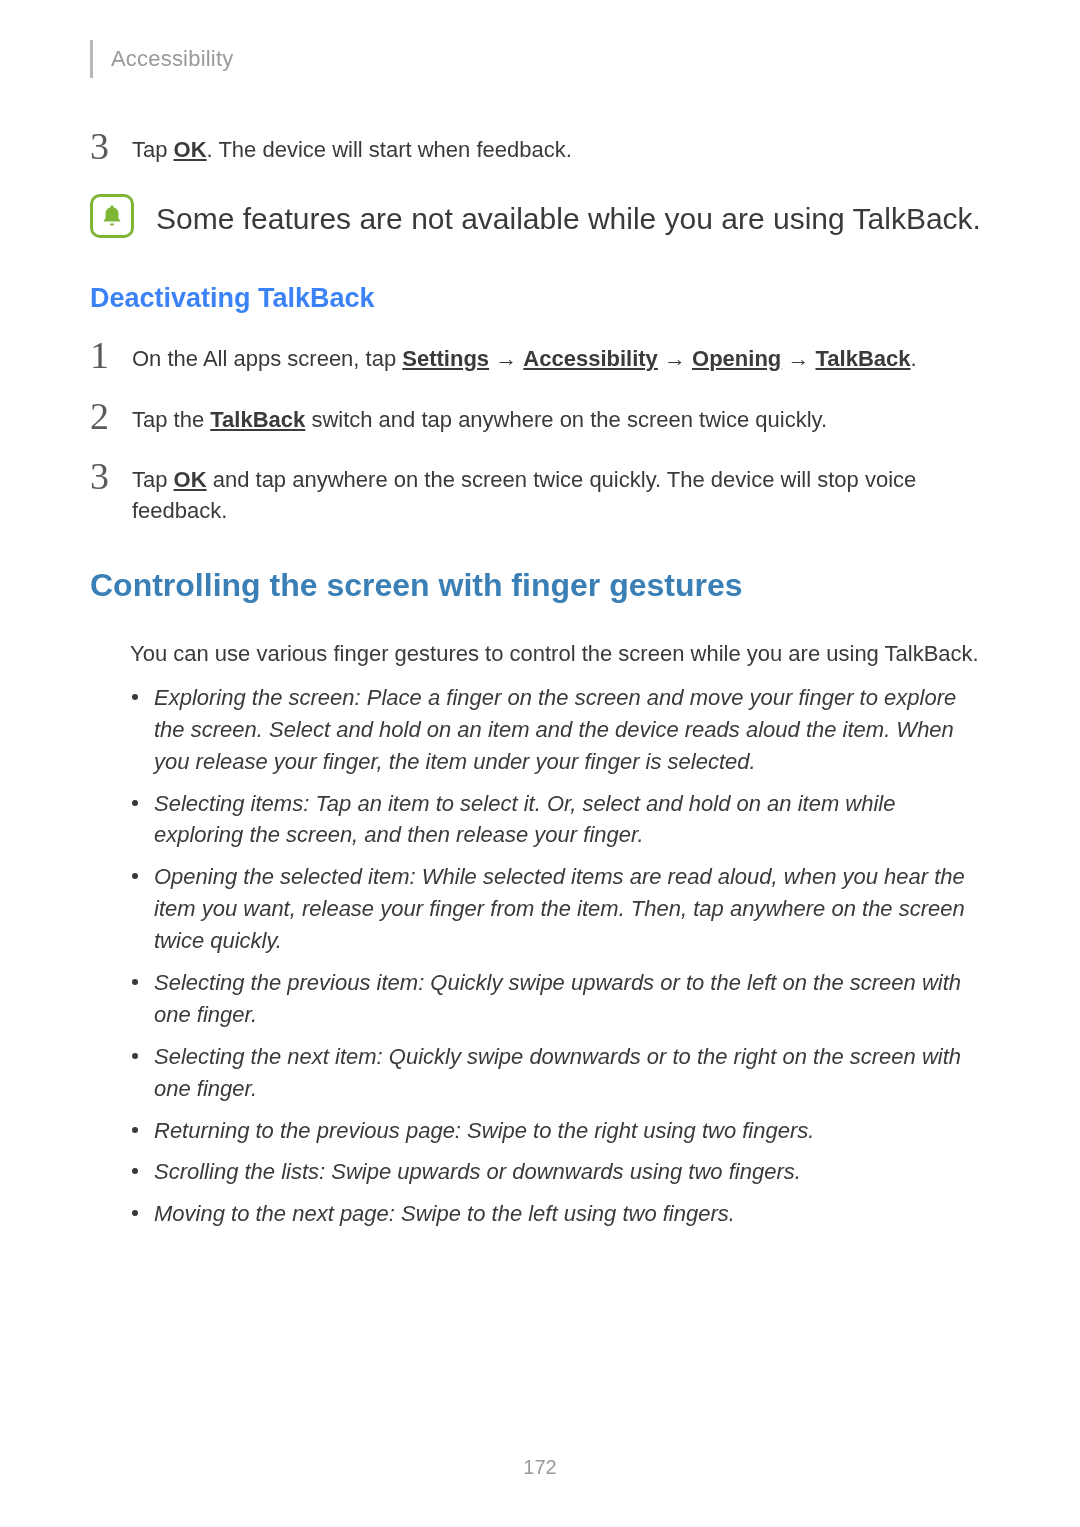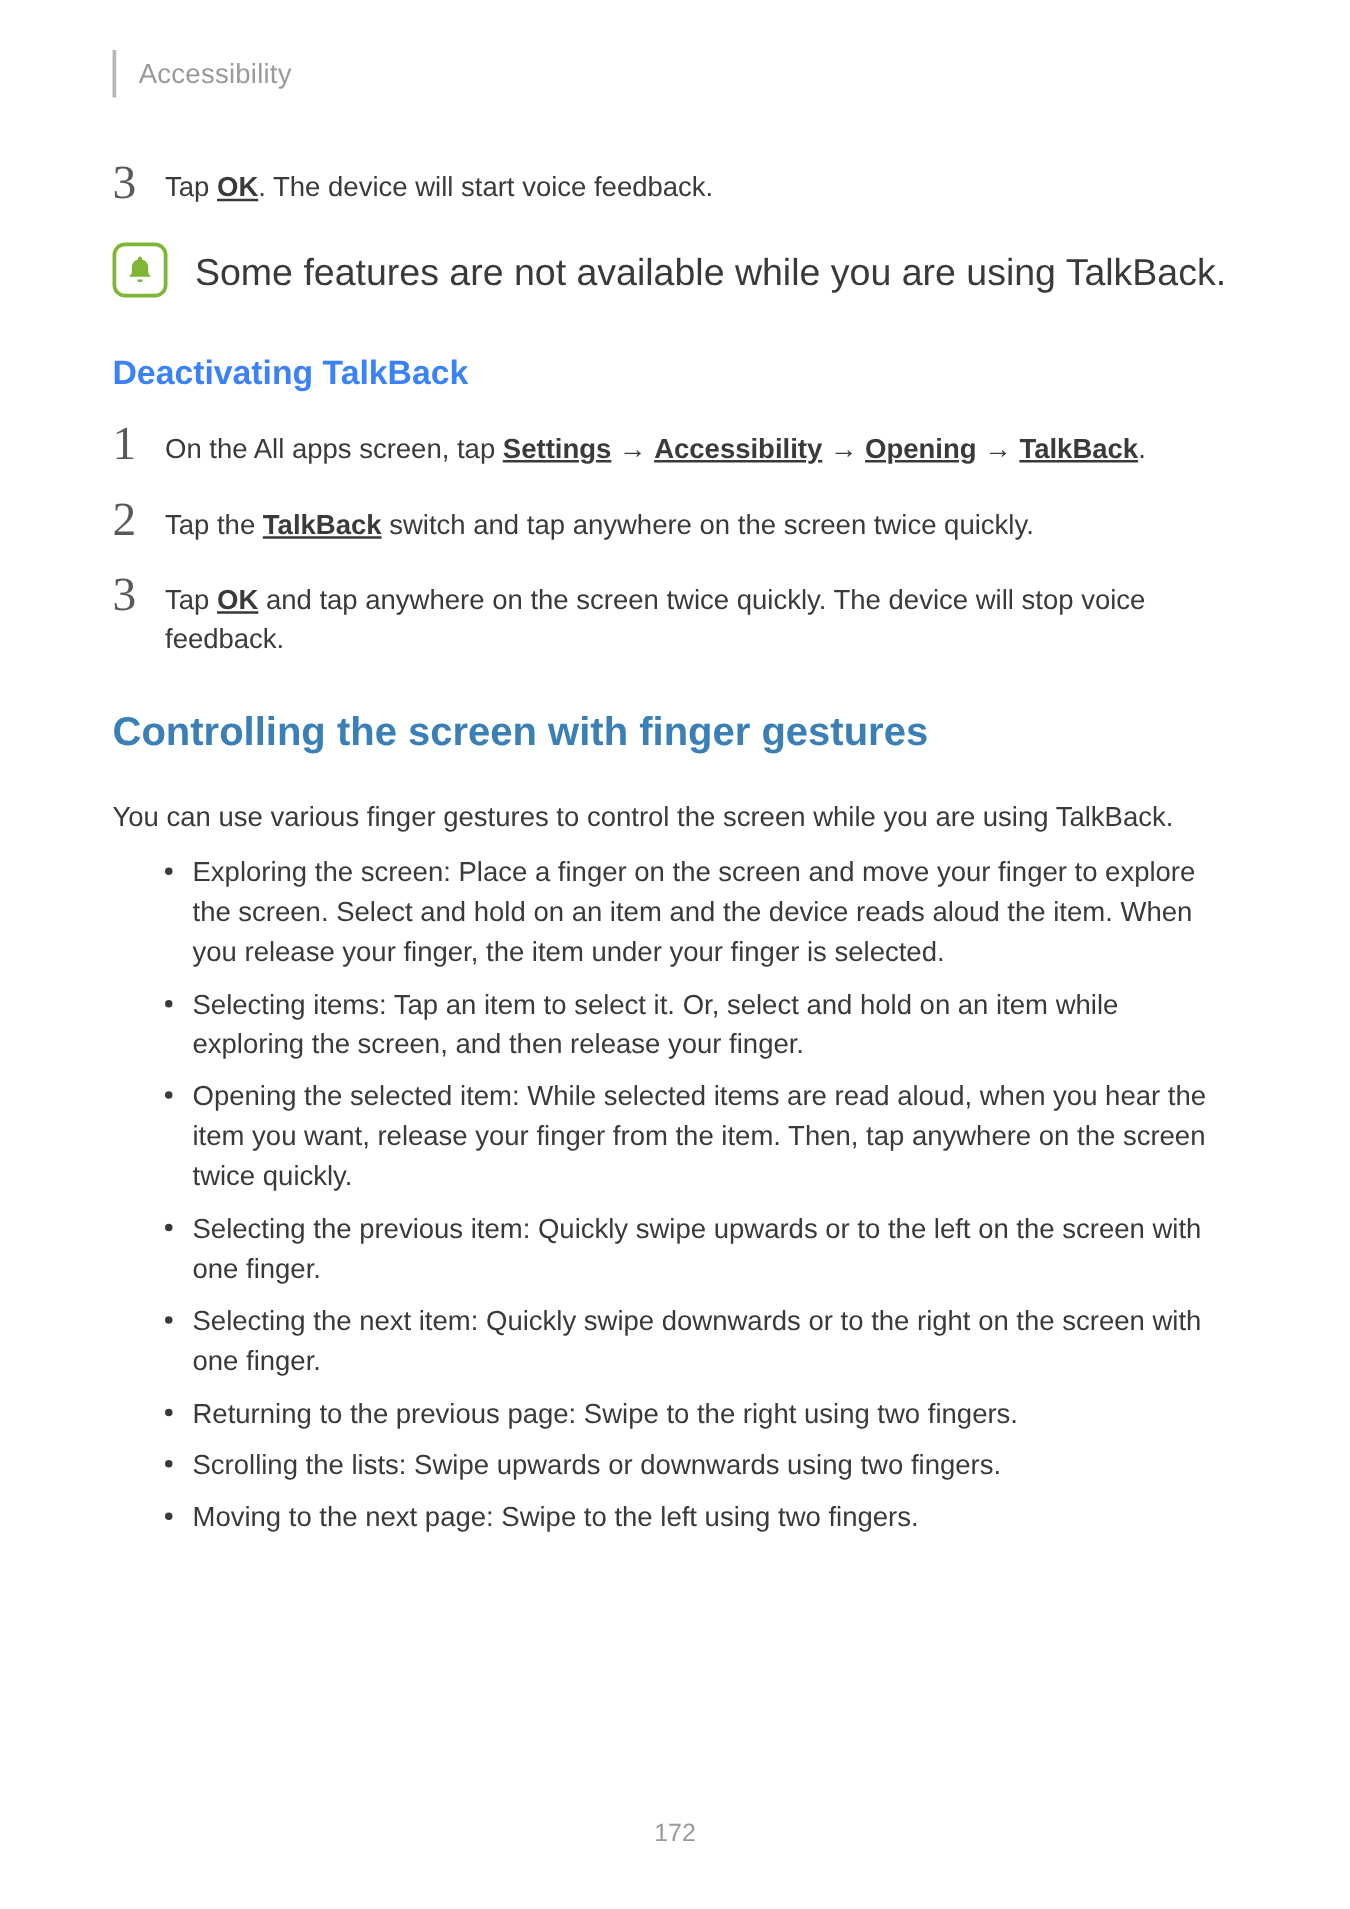--- a/index.html
+++ b/index.html
@@ -84,23 +84,25 @@
     font-size: 32px;
     font-weight: 700;
     color: #3a7fb5;
     margin: 40px 0 34px 0;
   }
   .para {
     font-size: 22px;
     color: #3a3a3a;
     line-height: 1.45;
     margin-bottom: 12px;
+    margin-left: 40px;
   }
   .bullet-list {
     padding-left: 42px;
+    font-style: italic;
   }
   .bullet-item {
     display: flex;
     margin-bottom: 10px;
   }
   .bullet-dot {
     width: 6px;
     height: 6px;
     background: #3a3a3a;
     border-radius: 50%;
@@ -130,21 +132,21 @@
 <div class="page">
 
   <div class="header">
     <div class="header-bar"></div>
     <div class="header-text">Accessibility</div>
   </div>
 
   <div class="step">
     <div class="step-num">3</div>
     <div class="step-body">
-      <span>Tap </span><span class="bold">OK</span><span>. The device will start voice feedback.</span>
+      <span>Tap </span><span class="bold">OK</span><span>. The device will start when feedback.</span>
     </div>
   </div>
 
   <div class="note">
     <div class="note-icon">
       <svg viewBox="0 0 24 24" fill="#7fb636">
           <path d="M12 2a1.5 1.5 0 0 1 1.5 1.5v.7A6 6 0 0 1 18 10v4l2 3H4l2-3v-4a6 6 0 0 1 4.5-5.8v-.7A1.5 1.5 0 0 1 12 2zm-2 17h4a2 2 0 0 1-4 0z"></path>
         </svg>
     </div>
     <div class="note-text">Some features are not available while you are using TalkBack.</div>

